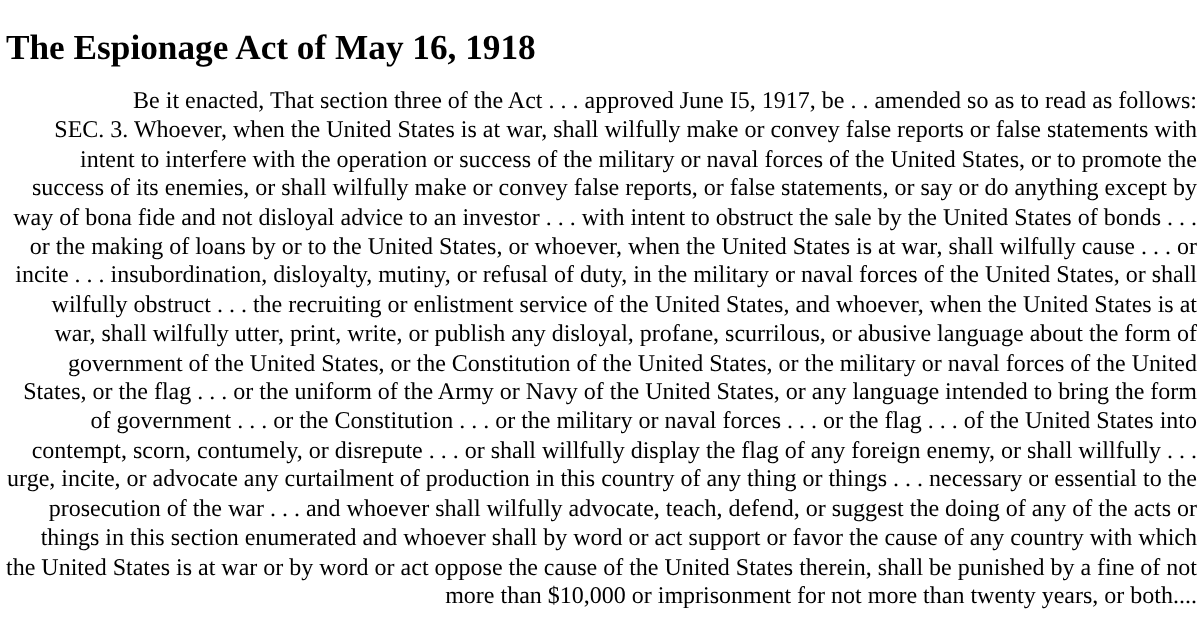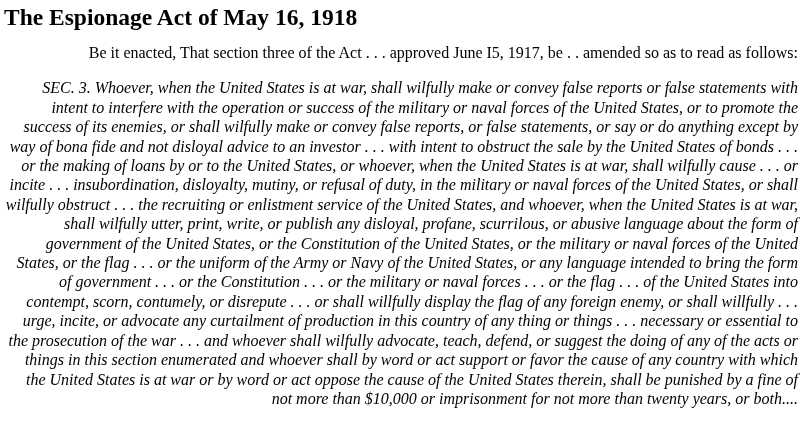--- a/index.html
+++ b/index.html
@@ -16,38 +16,36 @@
     }
     .page {
       padding: 0 0 0 4px;
       width: 794px;
     }
     h1 {
       font-family: "Liberation Serif", "DejaVu Serif", serif;
       font-size: 23.5px;
       font-weight: bold;
       margin: 0;
-      padding-top: 3px;
+      padding-top: 18px;
       line-height: 28px;
       letter-spacing: 0;
     }
     p {
       font-size: 16px;
       line-height: 19.4px;
       margin: 0;
       text-align: right;
     }
     .intro {
       margin-top: 12px;
       padding-left: 3px;
     }
     .section {
-      margin-top: 16px;
       text-indent: 3px;
-      font-style: italic;
     }
   </style>
 </head>
 <body>
 
 <div class="page">
   <h1>The Espionage Act of May 16, 1918</h1>
   <p class="intro">Be it enacted, That section three of the Act . . . approved June I5, 1917, be . . amended so as to read as follows:</p>
   <p class="section">SEC. 3. Whoever, when the United States is at war, shall wilfully make or convey false reports or false statements with intent to interfere with the operation or success of the military or naval forces of the United States, or to promote the success of its enemies, or shall wilfully make or convey false reports, or false statements, or say or do anything except by way of bona fide and not disloyal advice to an investor . . . with intent to obstruct the sale by the United States of bonds . . . or the making of loans by or to the United States, or whoever, when the United States is at war, shall wilfully cause . . . or incite . . . insubordination, disloyalty, mutiny, or refusal of duty, in the military or naval forces of the United States, or shall wilfully obstruct . . . the recruiting or enlistment service of the United States, and whoever, when the United States is at war, shall wilfully utter, print, write, or publish any disloyal, profane, scurrilous, or abusive language about the form of government of the United States, or the Constitution of the United States, or the military or naval forces of the United States, or the flag . . . or the uniform of the Army or Navy of the United States, or any language intended to bring the form of government . . . or the Constitution . . . or the military or naval forces . . . or the flag . . . of the United States into contempt, scorn, contumely, or disrepute . . . or shall willfully display the flag of any foreign enemy, or shall willfully . . . urge, incite, or advocate any curtailment of production in this country of any thing or things . . . necessary or essential to the prosecution of the war . . . and whoever shall wilfully advocate, teach, defend, or suggest the doing of any of the acts or things in this section enumerated and whoever shall by word or act support or favor the cause of any country with which the United States is at war or by word or act oppose the cause of the United States therein, shall be punished by a fine of not more than $10,000 or imprisonment for not more than twenty years, or both....</p>
 </div>

